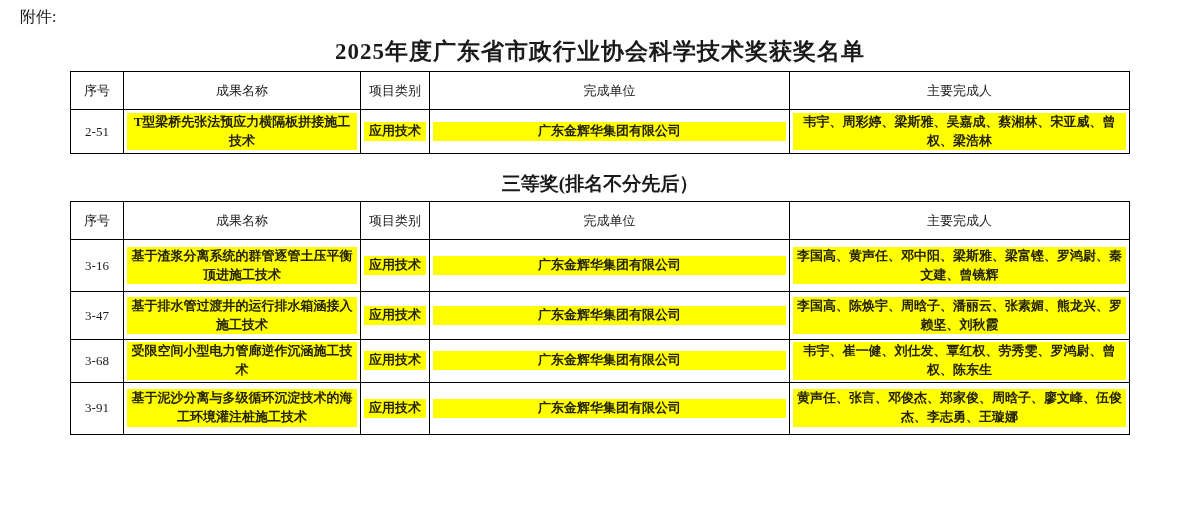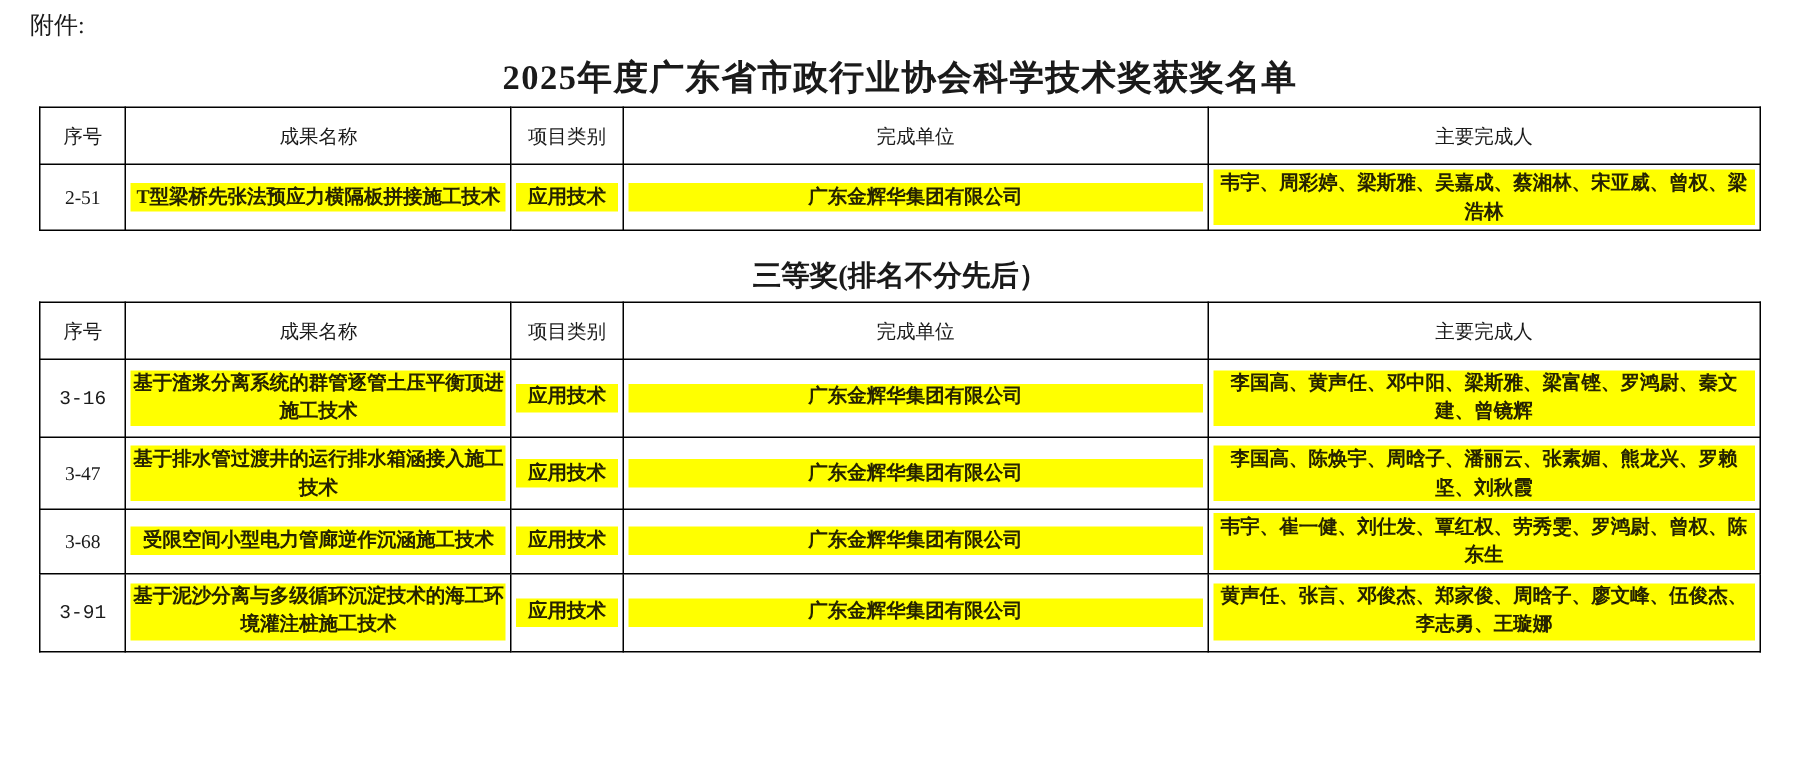--- a/index.html
+++ b/index.html
@@ -25,21 +25,21 @@
     letter-spacing: 1px;
   }
   .section-heading {
     text-align: center;
     font-size: 19px;
     font-weight: bold;
   }
   .heading-2nd { margin-top: 28px; }
   .heading-3rd { margin-top: 17px; }
   table.awards {
-    width: 1148px;
+    width: 1060px;
     margin: 4px auto 12px auto;
     border-collapse: collapse;
     table-layout: fixed;
   }
   table.awards th, table.awards td {
     border: 1px solid #000;
     text-align: center;
     vertical-align: middle;
     font-size: 13px;
     padding: 2px 3px;
@@ -54,21 +54,21 @@
   .hl {
     display: block;
     width: 100%;
     background: #ffff00;
     font-weight: bold;
     color: #262300;
     line-height: 1.45;
     padding: 0 1px;
   }
   tr.h44 { height: 44px; }
-  tr.h52 { height: 52px; font-family: Liberation Mono, monospace; }
+  tr.h52 { height: 52px; }
   tr.h48 { height: 48px; }
   tr.h40 { height: 40px; }
 </style>
 </head>
 <body>
 
 <div class="doc">
 
   <div class="attachment">附件:</div>
 

